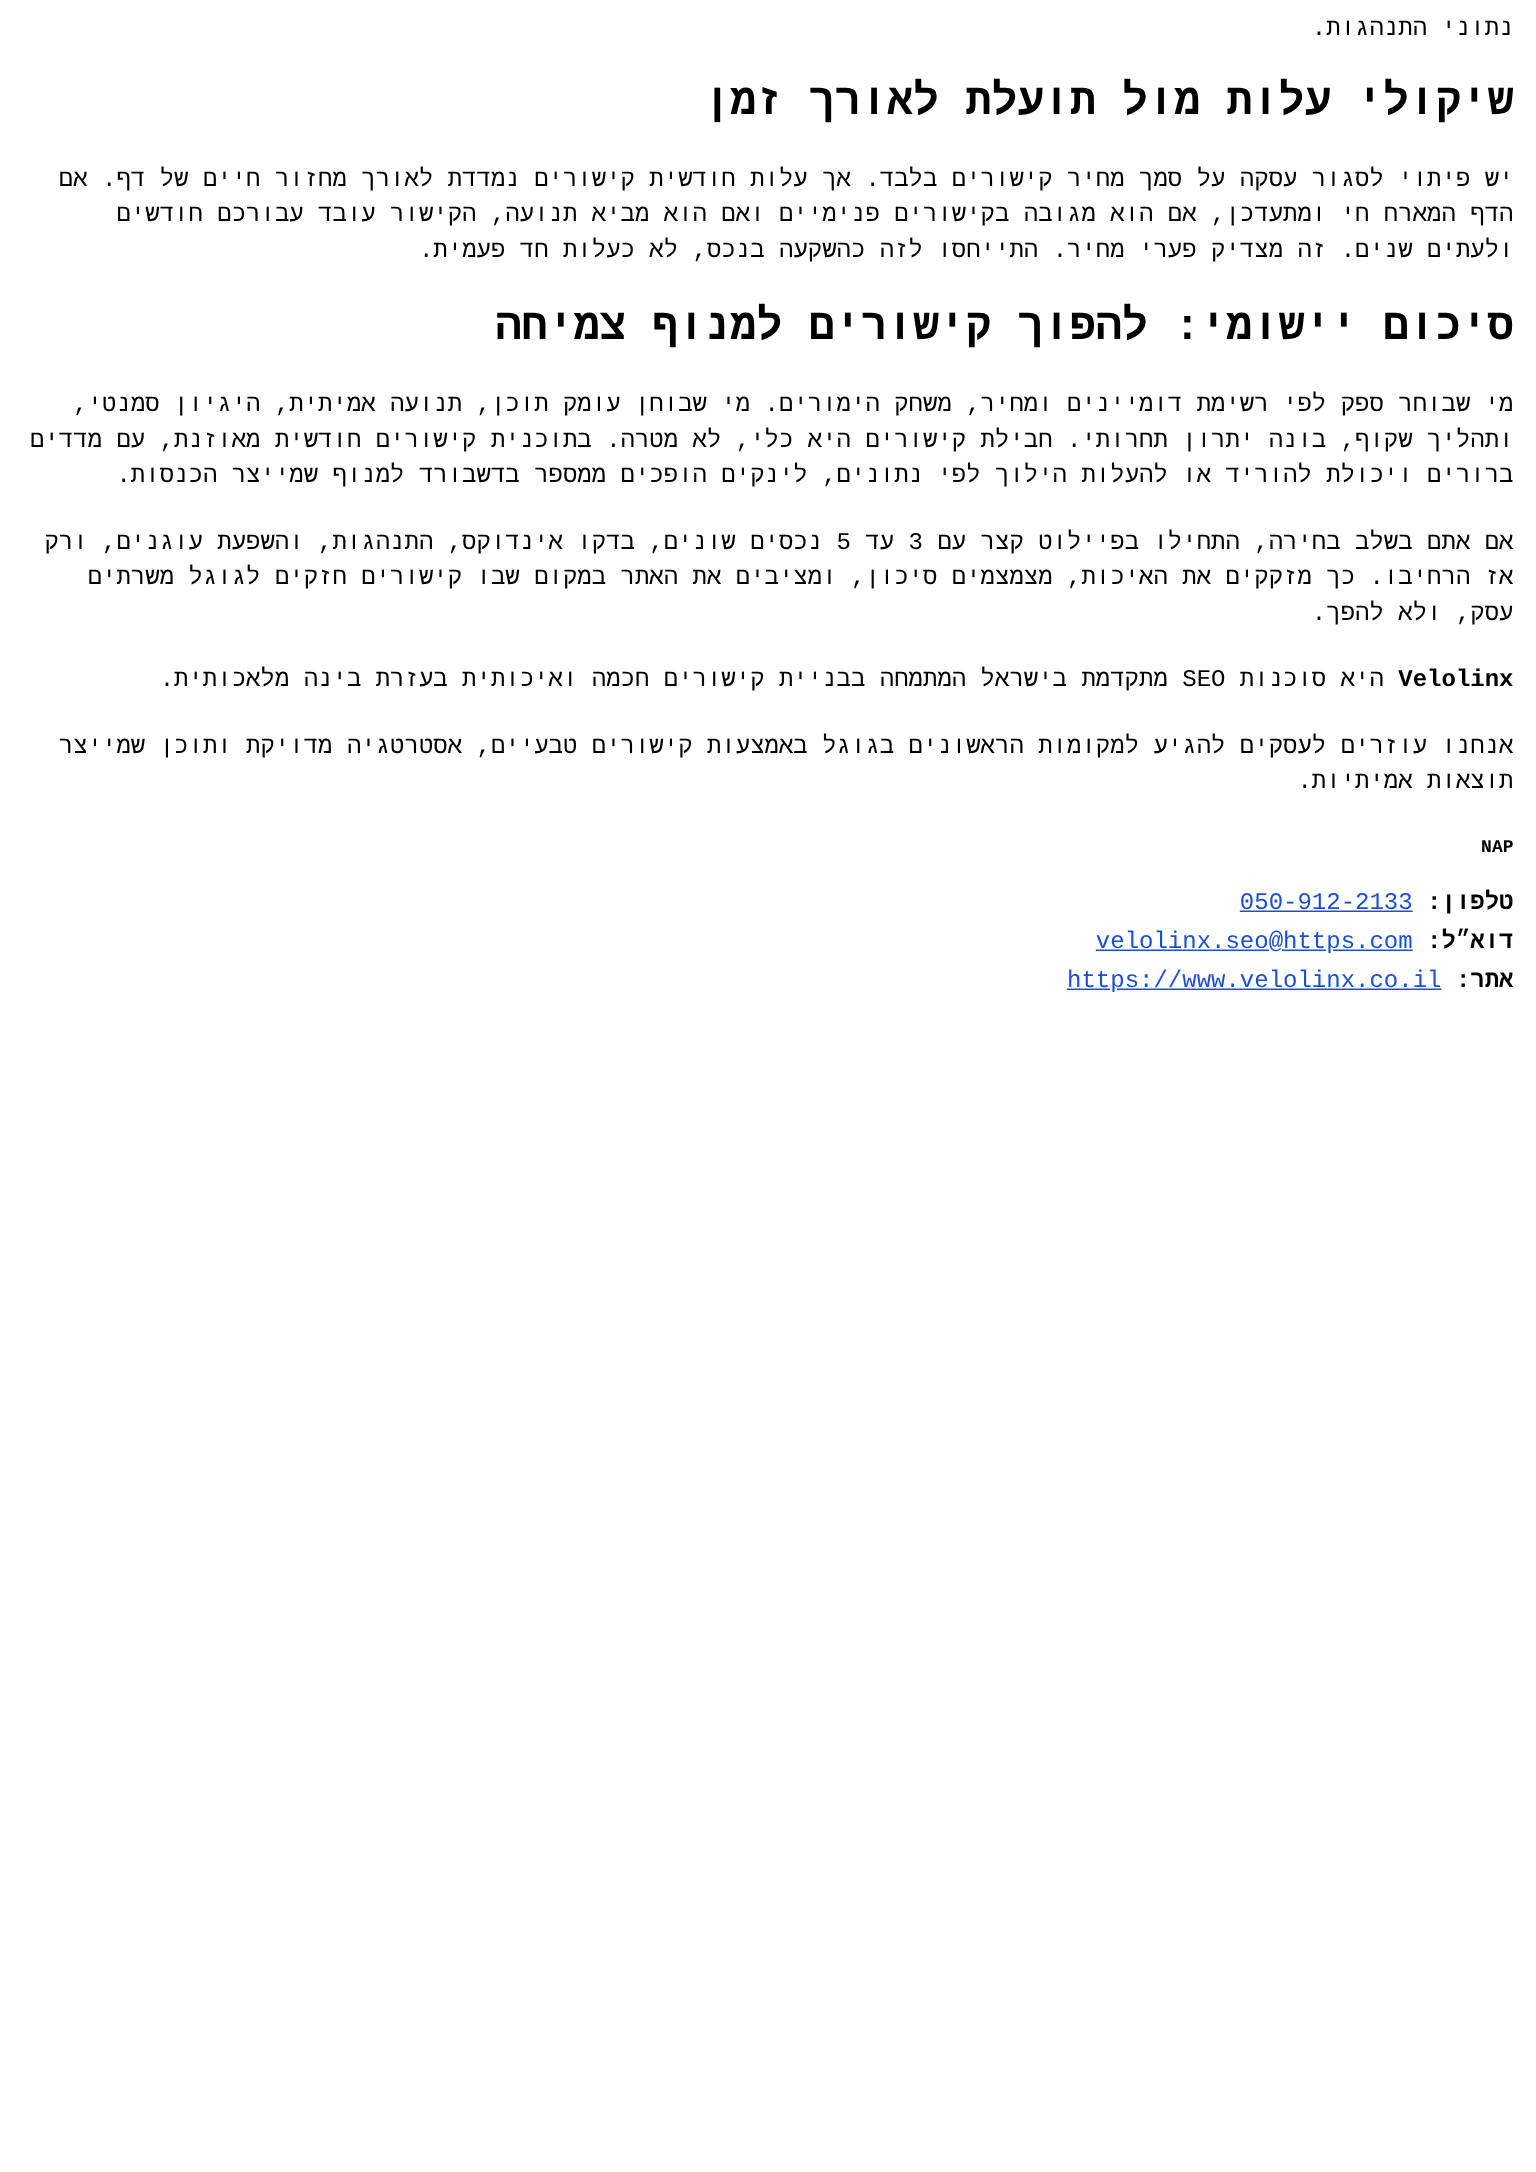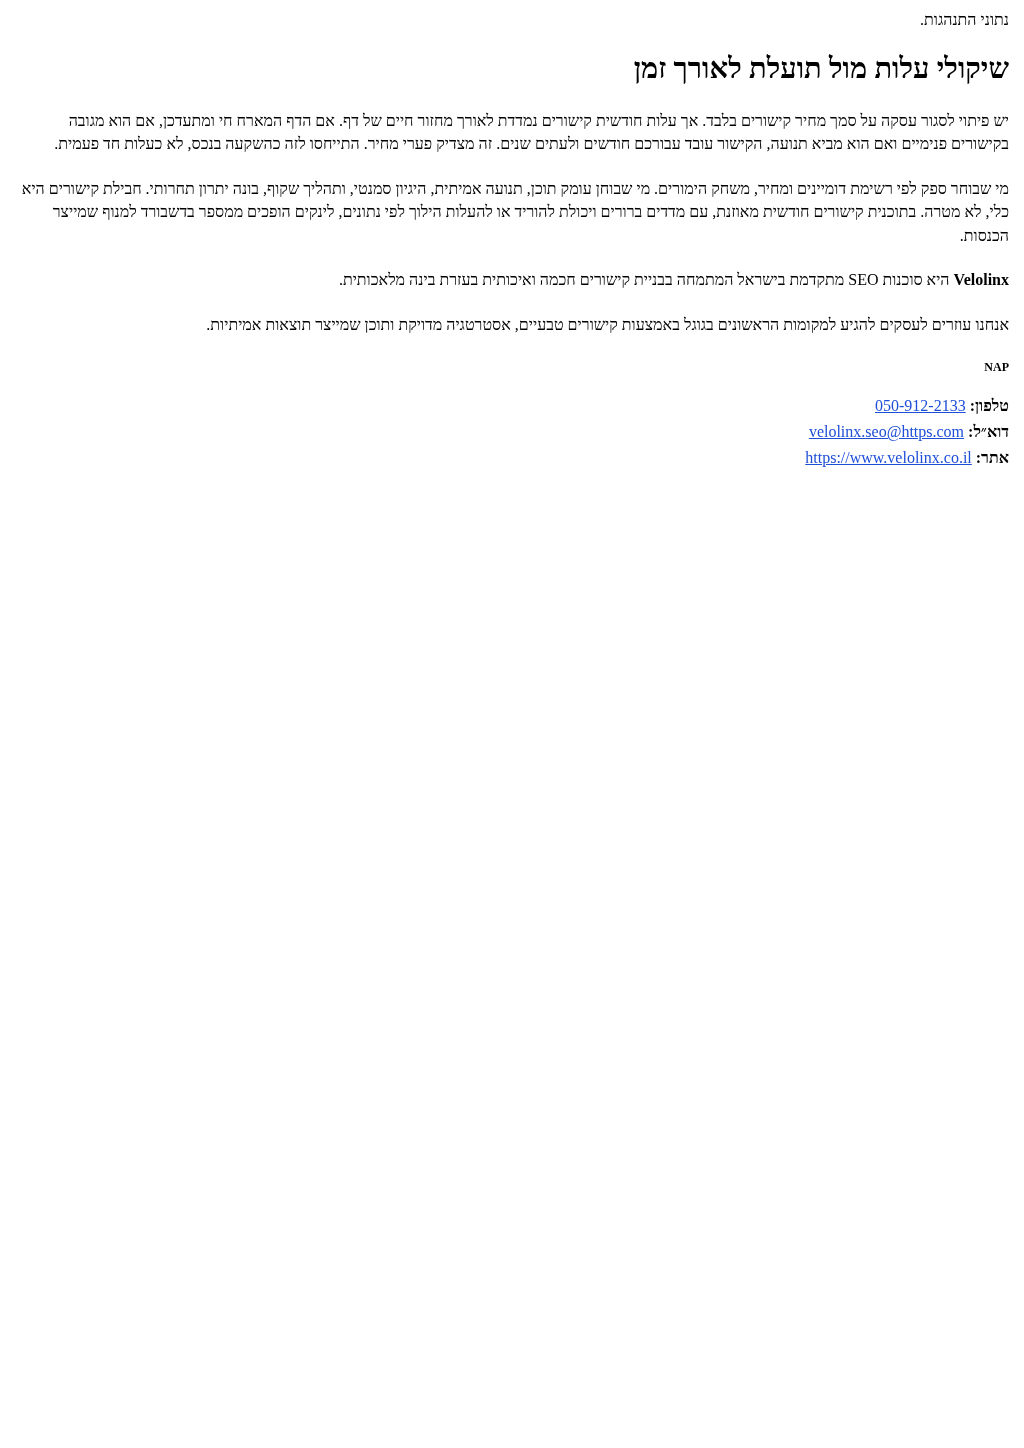--- a/index.html
+++ b/index.html
@@ -9,21 +9,21 @@
   }
   body {
     width: 1024px;
     height: 1448px;
     overflow: hidden;
   }
   .page {
     direction: rtl;
     text-align: right;
     padding: 6px 15px 0 15px;
-    font-family: Liberation Serif, serif;
+    font-family: Liberation Mono, monospace;
     font-size: 16px;
     color: #000000;
     box-sizing: border-box;
   }
   .frag {
     margin: 2px 0 0 0;
     line-height: 1.45;
   }
   h1.heading {
     font-size: 29px;
@@ -57,23 +57,25 @@
 <body>
 
 <div class="page">
 
   <p class="frag">נתוני התנהגות.</p>
 
   <h1 class="heading">שיקולי עלות מול תועלת לאורך זמן</h1>
 
   <p class="body">יש פיתוי לסגור עסקה על סמך מחיר קישורים בלבד. אך עלות חודשית קישורים נמדדת לאורך מחזור חיים של דף. אם הדף המארח חי ומתעדכן, אם הוא מגובה בקישורים פנימיים ואם הוא מביא תנועה, הקישור עובד עבורכם חודשים ולעתים שנים. זה מצדיק פערי מחיר. התייחסו לזה כהשקעה בנכס, לא כעלות חד פעמית.</p>
 
+  <h1 class="heading">סיכום יישומי: להפוך קישורים למנוף צמיחה</h1>
 
   <p class="body">מי שבוחר ספק לפי רשימת דומיינים ומחיר, משחק הימורים. מי שבוחן עומק תוכן, תנועה אמיתית, היגיון סמנטי, ותהליך שקוף, בונה יתרון תחרותי. חבילת קישורים היא כלי, לא מטרה. בתוכנית קישורים חודשית מאוזנת, עם מדדים ברורים ויכולת להוריד או להעלות הילוך לפי נתונים, לינקים הופכים ממספר בדשבורד למנוף שמייצר הכנסות.</p>
 
+  <p class="body">אם אתם בשלב בחירה, התחילו בפיילוט קצר עם 3 עד 5 נכסים שונים, בדקו אינדוקס, התנהגות, והשפעת עוגנים, ורק אז הרחיבו. כך מזקקים את האיכות, מצמצמים סיכון, ומציבים את האתר במקום שבו קישורים חזקים לגוגל משרתים עסק, ולא להפך.</p>
 
   <p class="body"><b>Velolinx</b><span> היא סוכנות SEO מתקדמת בישראל המתמחה בבניית קישורים חכמה ואיכותית בעזרת בינה מלאכותית.</span></p>
 
   <p class="body">אנחנו עוזרים לעסקים להגיע למקומות הראשונים בגוגל באמצעות קישורים טבעיים, אסטרטגיה מדויקת ותוכן שמייצר תוצאות אמיתיות.</p>
 
   <p class="nap-heading">NAP</p>
 
   <div class="contact">
 
     <div class="contact-line"><b>טלפון:</b> <a class="link">050-912-2133</a></div>

